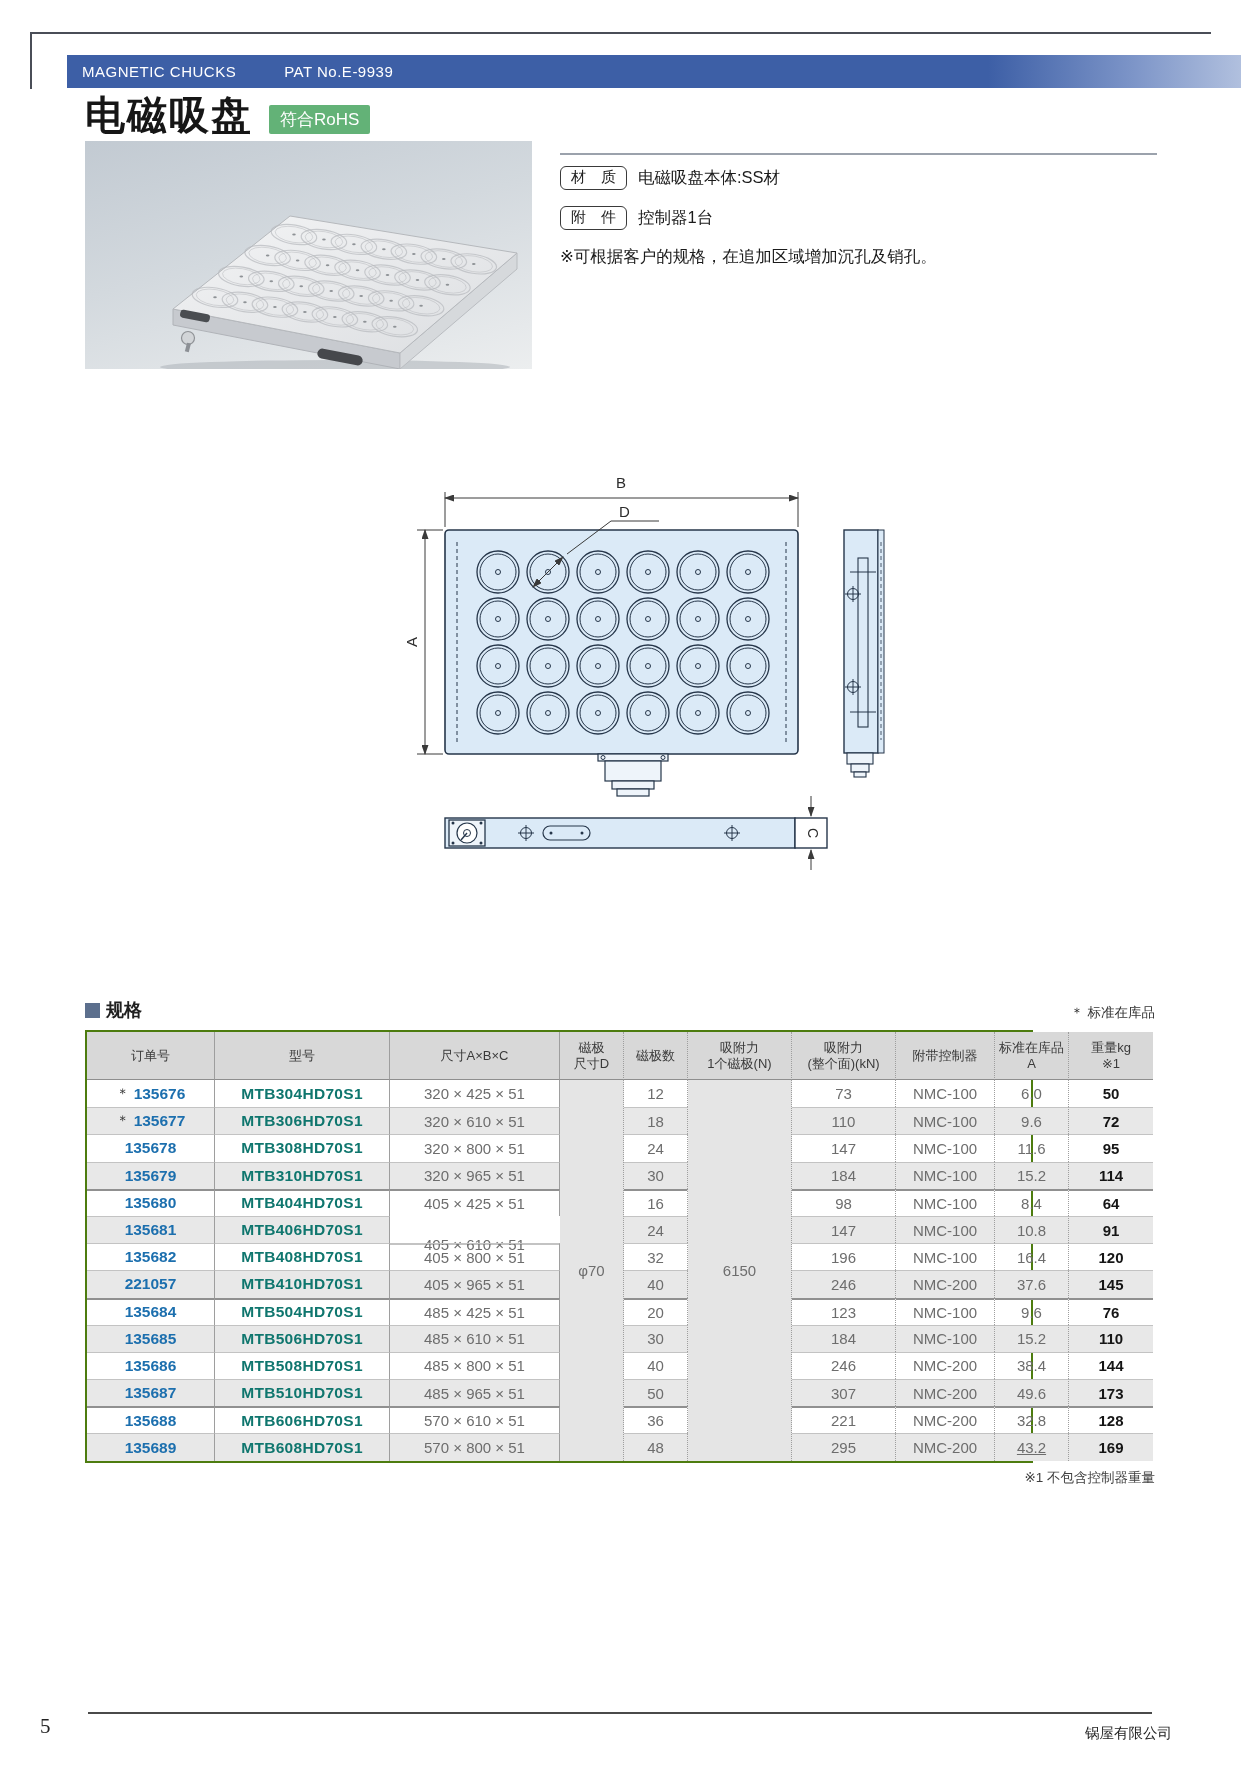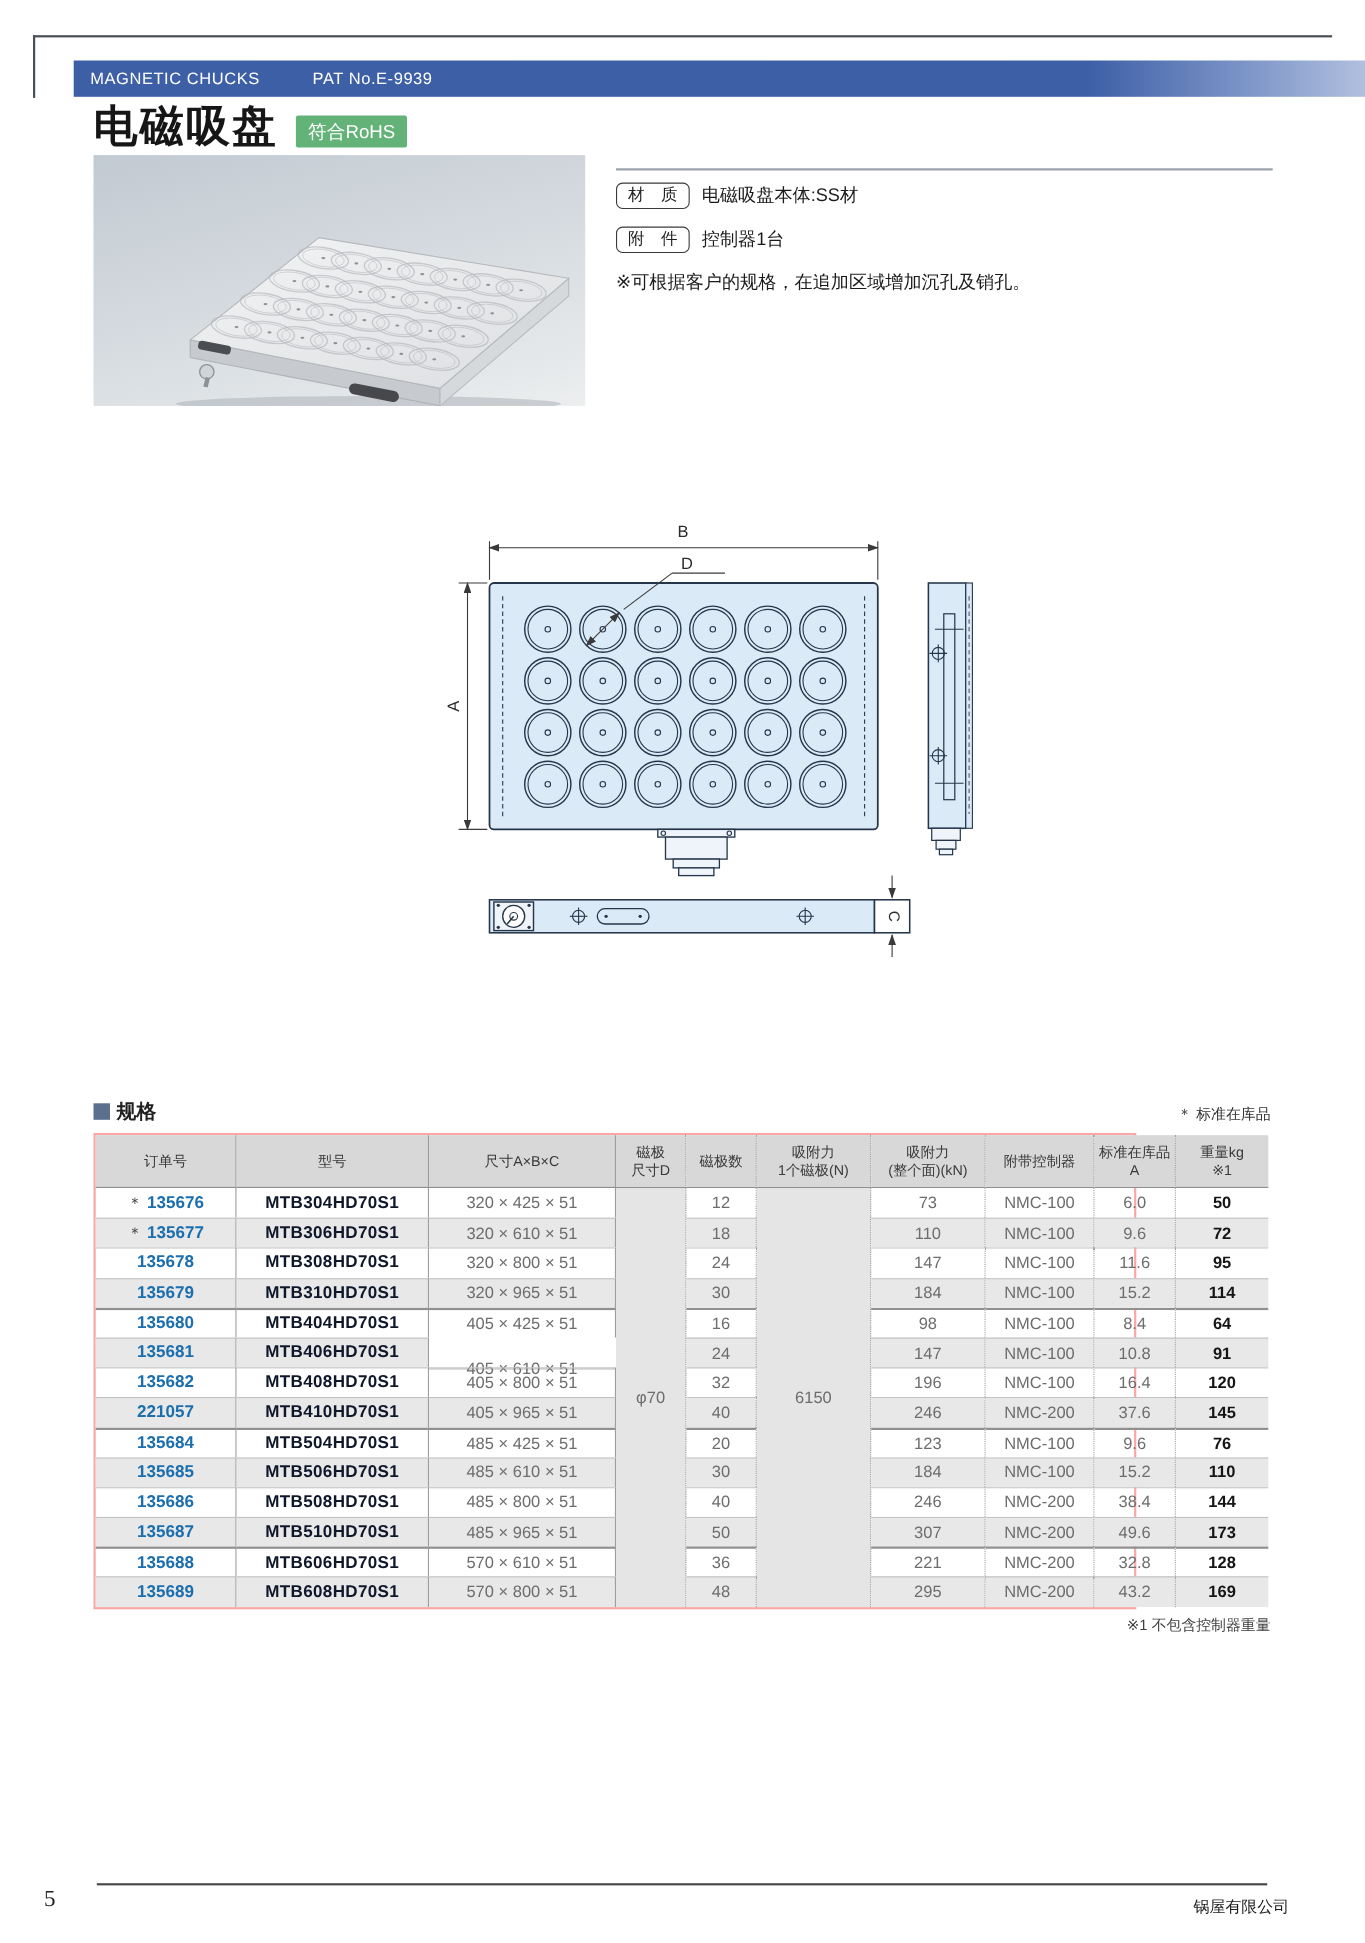--- a/index.html
+++ b/index.html
@@ -39,37 +39,37 @@
 
   
   .spec-head{position:absolute;left:85px;top:998px;width:1070px;display:flex;
     justify-content:space-between;align-items:flex-end;}
   .spec-head-left{display:flex;align-items:center;}
   .spec-square{width:15px;height:15px;background:#5c6f8d;margin-right:6px;}
   .spec-title{font-size:18px;font-weight:bold;color:#202020;}
   .stock-note{font-size:13.5px;color:#333;}
 
   .spec-table{position:absolute;left:85px;top:1030px;width:948px;box-sizing:border-box;
-    border:2px solid #fca5a5;display:grid;
+    border:2px solid #4d7c0f;display:grid;
     grid-template-columns:128px 175px 170px 64px 64px 104px 104px 99px 74px 84px;
     grid-template-rows:48px repeat(14,27.2px);background:#fff;}
   .th{background:#d8d8d8;display:flex;flex-direction:column;justify-content:center;align-items:center;
     font-size:13px;color:#3a3a3a;line-height:1.2;border-right:1px dotted #9e9e9e;
     border-bottom:1.5px solid #8e8e8e;text-align:center;}
   .th.solid{border-right:1px solid #9e9e9e;}
   .th.last{border-right:none;}
   .td{display:flex;justify-content:center;align-items:center;font-size:15px;color:#6d6d6d;
     border-right:1px dotted #9e9e9e;border-top:1px solid #c3c3c3;}
   .td.solid{border-right:1px solid #9e9e9e;}
   .td.last{border-right:none;}
   .td.first{border-top:none;}
   .td.group{border-top:2px solid #909090;}
   .td.shade{background:#e8e8e8;}
   .td.order{color:#1c6fae;font-weight:bold;font-size:15.5px;}
-  .td.model{color:#0f172a;font-weight:bold;font-size:15.5px;letter-spacing:.3px;}
+  .td.model{color:#0f766e;font-weight:bold;font-size:15.5px;letter-spacing:.3px;}
   .td.weight{color:#151515;font-weight:bold;}
   .td.merged{grid-row:2 / span 14;background:#e5e5e5;border-top:none;color:#6d6d6d;}
   .stock-mark{color:#3d3d3d;font-weight:normal;font-size:14px;margin-right:4px;}
 
   .spec-footnote{position:absolute;left:85px;top:1469px;width:1070px;text-align:right;
     font-size:13.5px;color:#3f3f3f;}
 
   
   .footer-rule{position:absolute;left:88px;top:1712px;width:1064px;height:1.5px;background:#4a4a4a;}
   .page-number{position:absolute;left:40px;top:1714px;font-family:"Liberation Serif",serif;
@@ -543,21 +543,21 @@
       <div class="td  group" style="grid-area: 14 / 9;">32.8</div>
       <div class="td weight last group" style="grid-area: 14 / 10;">128</div>
       <div class="td order solid shade" style="grid-area: 15 / 1;">
         <span>135689</span>
       </div>
       <div class="td model solid shade" style="grid-area: 15 / 2;">MTB608HD70S1</div>
       <div class="td solid shade" style="grid-area: 15 / 3;">570 × 800 × 51</div>
       <div class="td  shade" style="grid-area: 15 / 5;">48</div>
       <div class="td  shade" style="grid-area: 15 / 7;">295</div>
       <div class="td  shade" style="grid-area: 15 / 8;">NMC-200</div>
-      <div class="td  shade" style="grid-area: 15 / 9;">43.2</div>
+      <div class="td  shade" style="grid-area: 15 / 9; text-decoration: underline;">43.2</div>
       <div class="td weight last shade" style="grid-area: 15 / 10;">169</div>
     </div>
 
   <div class="spec-footnote">※1 不包含控制器重量</div>
 
   <div class="footer-rule"></div>
   <div class="page-number">5</div>
   <div class="footer-company">锅屋有限公司</div>
 
 </div>

